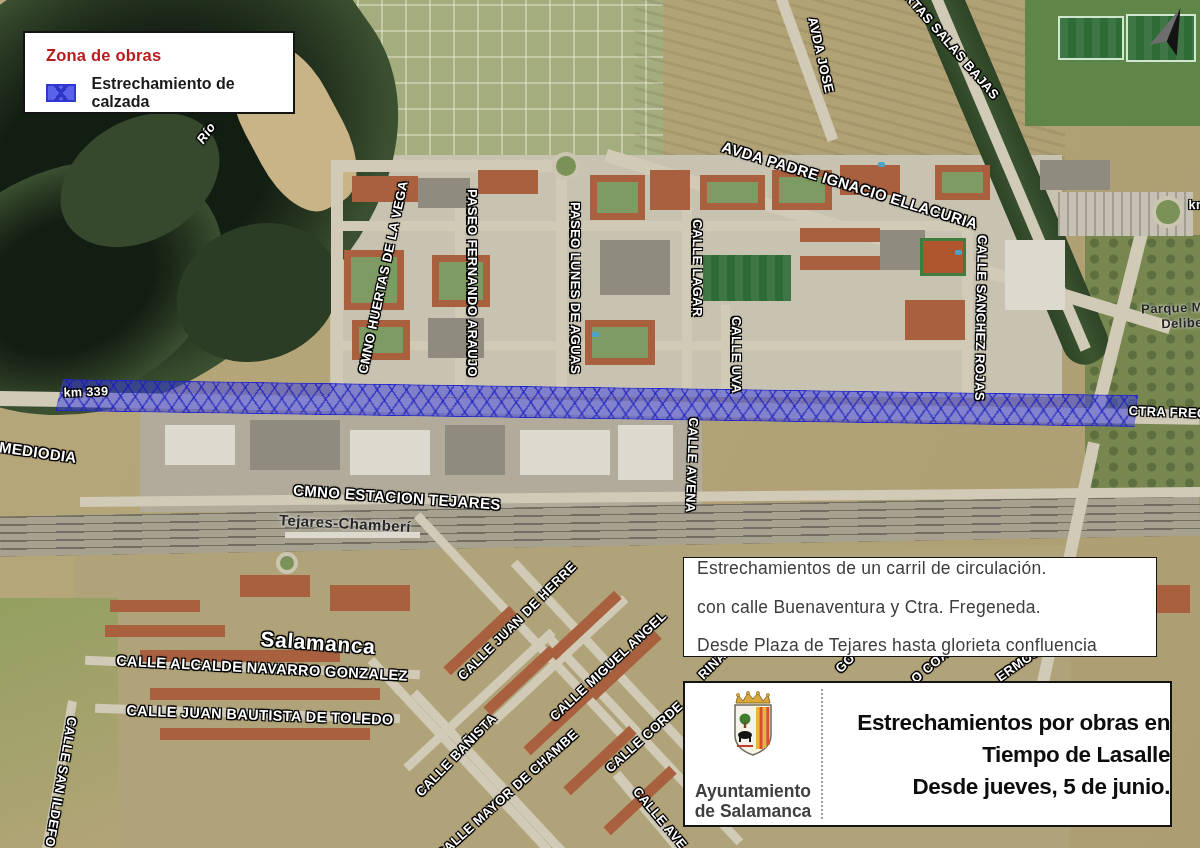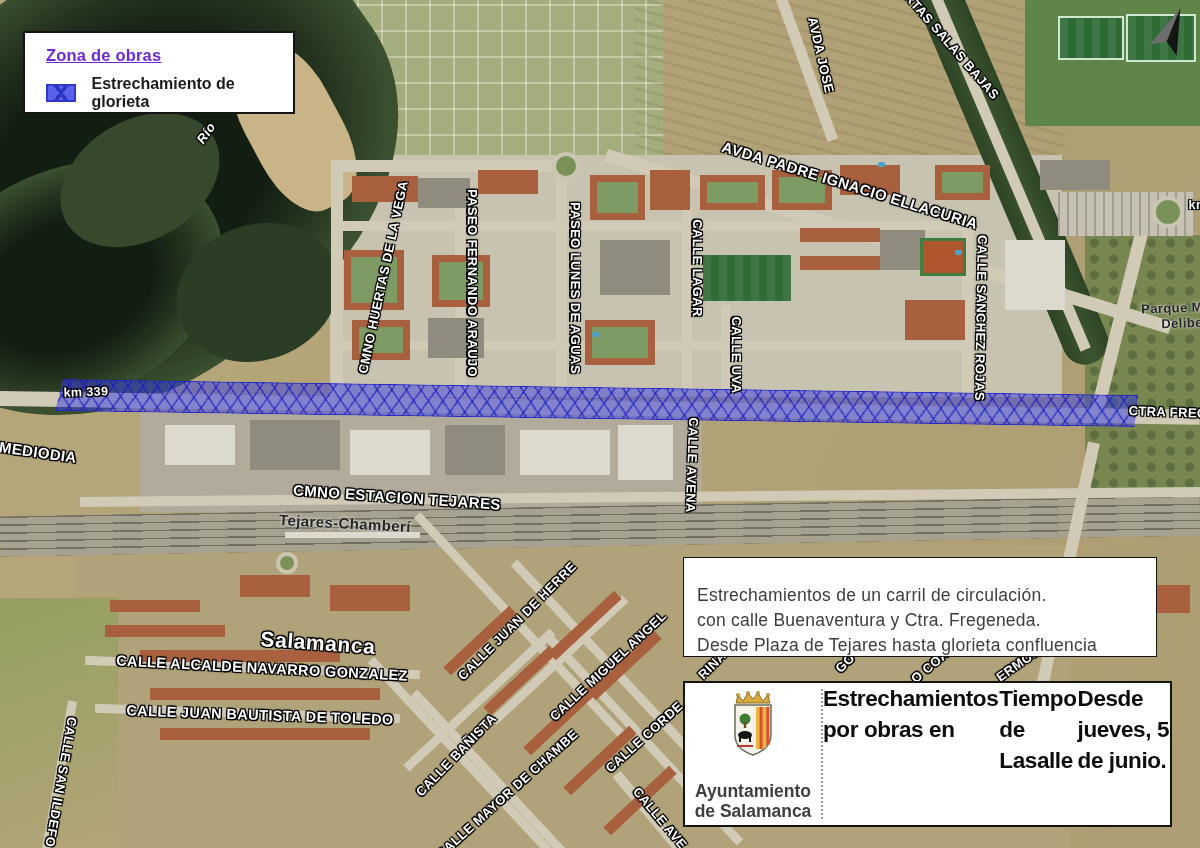--- a/index.html
+++ b/index.html
@@ -48,35 +48,35 @@
        transform:translate(-50%,-50%) rotate(var(--r,0deg));}
   .b15{font-size:15px;}
   .b14{font-size:14.5px;}
   .huge{font-size:21px;letter-spacing:.6px;}
   .sm{font-size:12.5px;}
   .dark{color:#252525;text-shadow:0 0 2px rgba(255,255,255,.85),0 0 5px rgba(255,255,255,.55);}
   .it{font-style:italic;}
   
   .panel{position:absolute;background:#fff;border:2px solid #141414;box-sizing:border-box;}
   #legend{left:23px;top:31px;width:272px;height:83px;z-index:30;padding:13px 0 0 21px;}
-  #legend .t{font:600 16.5px "Liberation Sans",sans-serif;color:#6d28d9;letter-spacing:.2px;text-decoration:underline;}
+  #legend .t{font:600 16.5px "Liberation Sans",sans-serif;color:#b91c1c;letter-spacing:.2px;}
   #legend .row{display:flex;align-items:center;gap:15px;margin-top:10px;}
   #swatch{width:31px;height:18px;border:2px solid #3038cf;box-sizing:border-box;
        background-color:#5a62ea;
        background-image:linear-gradient(55deg,transparent 44%,#2d35c5 44% 56%,transparent 56%),
                         linear-gradient(-55deg,transparent 44%,#2d35c5 44% 56%,transparent 56%);}
   #legend .row span{font:600 16px "Liberation Sans",sans-serif;color:#1a1a1a;}
   #infobox{left:683px;top:557px;width:474px;height:100px;z-index:25;border-width:1.5px;
-       display:flex;flex-direction:column;justify-content:flex-end;padding-left:13px;gap:4px;}
+       display:flex;flex-direction:column;justify-content:space-between;padding-left:13px;gap:4px;}
   #infobox div{font:400 17.5px "Liberation Sans",sans-serif;color:#3d3d3d;letter-spacing:.25px;}
   #titlebox{left:683px;top:681px;width:489px;height:146px;z-index:25;display:flex;align-items:stretch;}
   #titlebox .org{width:136px;display:flex;flex-direction:column;align-items:center;justify-content:center;padding-top:2px;}
   #titlebox .orgname{font:700 17.5px "Liberation Sans",sans-serif;color:#3f3f3f;line-height:1.15;text-align:center;margin-top:20px;}
   #titlebox .div{border-left:2px dotted #9a9a9a;margin:6px 0;}
-  #titlebox .msg{flex:1;display:flex;flex-direction:row;justify-content:center;align-items:flex-start;gap:1px;}
+  #titlebox .msg{flex:1;display:flex;flex-direction:column;justify-content:center;align-items:flex-end;gap:1px;}
   #titlebox .msg div{font:700 22.5px "Liberation Sans",sans-serif;color:#0d0d0d;letter-spacing:-.4px;line-height:31px;}
   #north{position:absolute;left:1144px;top:4px;width:54px;height:54px;z-index:30;transform:rotate(22deg);}
 </style>
 </head>
 <body>
 
 <div id="map">
 
   <div class="p cem" style="left:333px;top:0;width:330px;height:162px;"></div>
   <div class="p fields" style="left:635px;top:0;width:430px;height:215px;"></div>
@@ -221,21 +221,21 @@
     <svg width="54" height="54" viewBox="0 0 40 52">
       <polygon points="20,2 6,46 20,37" fill="#6e6e6e"></polygon>
       <polygon points="20,2 34,46 20,37" fill="#141414"></polygon>
     </svg>
   </div>
 
   <div id="legend" class="panel">
     <div class="t">Zona de obras</div>
     <div class="row">
       <div id="swatch"></div>
-      <span>Estrechamiento de glorieta</span>
+      <span>Estrechamiento de calzada</span>
     </div>
   </div>
 
   <div id="infobox" class="panel">
     <div>Estrechamientos de un carril de circulación.</div>
     <div>con calle Buenaventura y Ctra. Fregeneda.</div>
     <div>Desde Plaza de Tejares hasta glorieta confluencia</div>
   </div>
 
   <div id="titlebox" class="panel">

